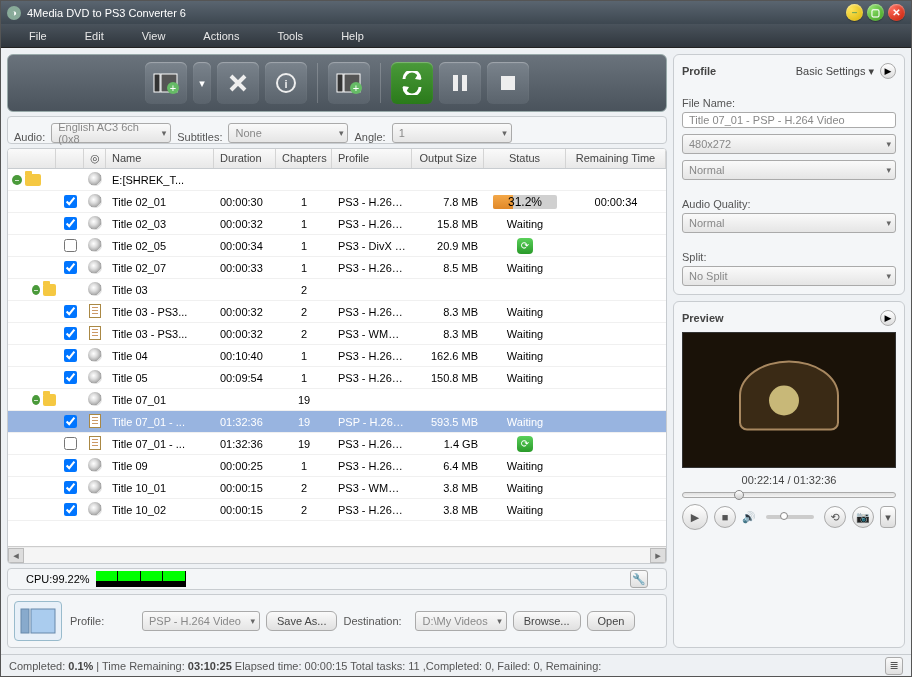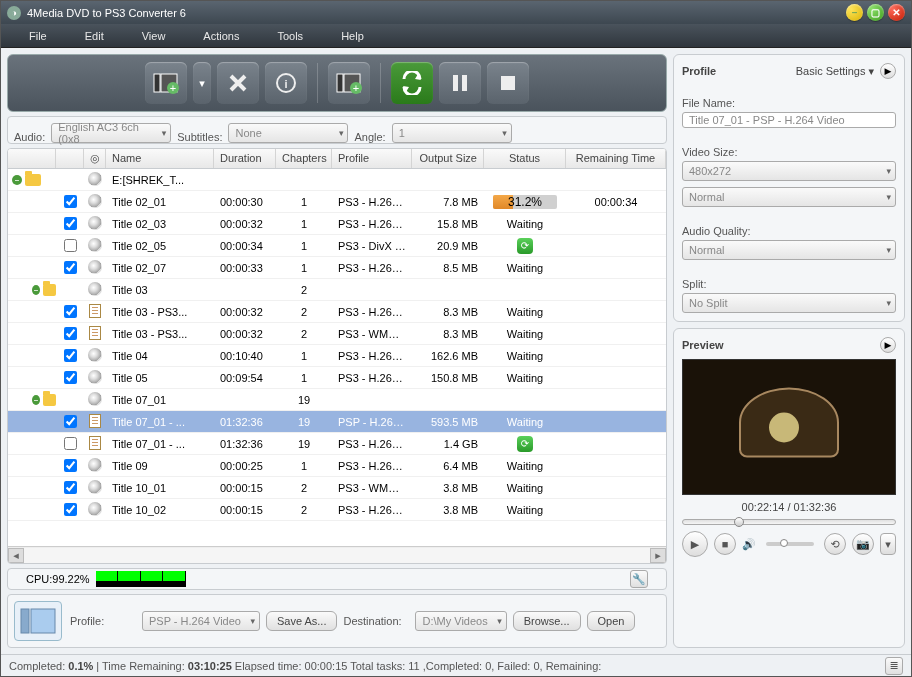--- a/index.html
+++ b/index.html
@@ -478,21 +478,20 @@
           <div class="lk"><span>Basic Settings</span>▾</div>
           <div class="arr">▶</div>
         </div>
         <div class="field">
             <label>File Name:</label>
           <div class="input">
               <span>Title 07_01 - PSP - H.264 Video</span>
             </div>
           </div>
         <div class="field">
-            <label>Video Size:</label>
           <div class="dd">
               <span>480x272</span>
             </div>
           </div>
         <div class="field">
           <div class="dd">
               <span>Normal</span>
             </div>
           </div>
         <div class="field">

